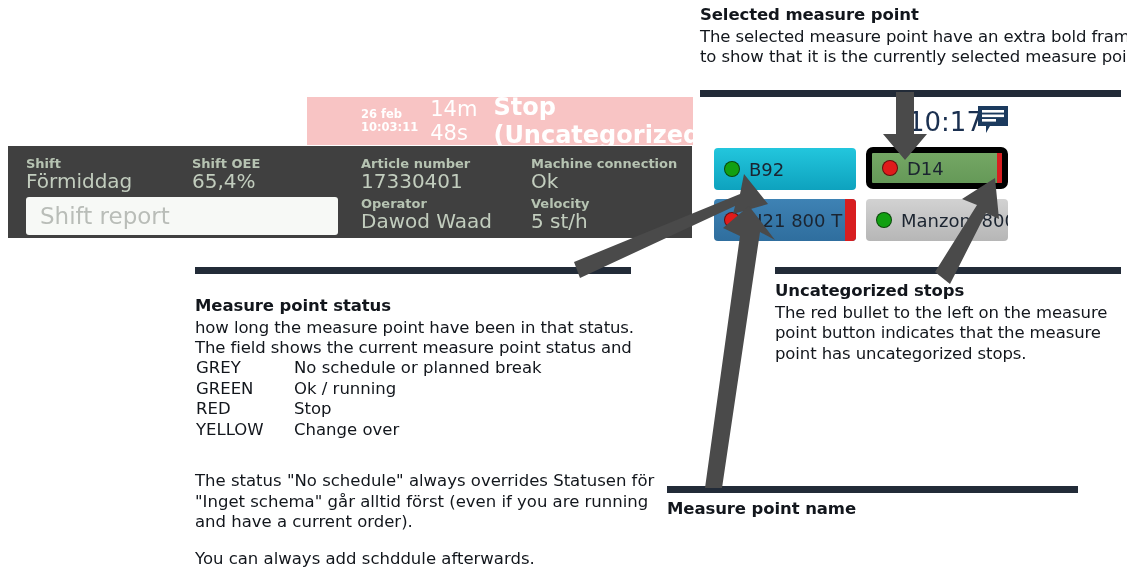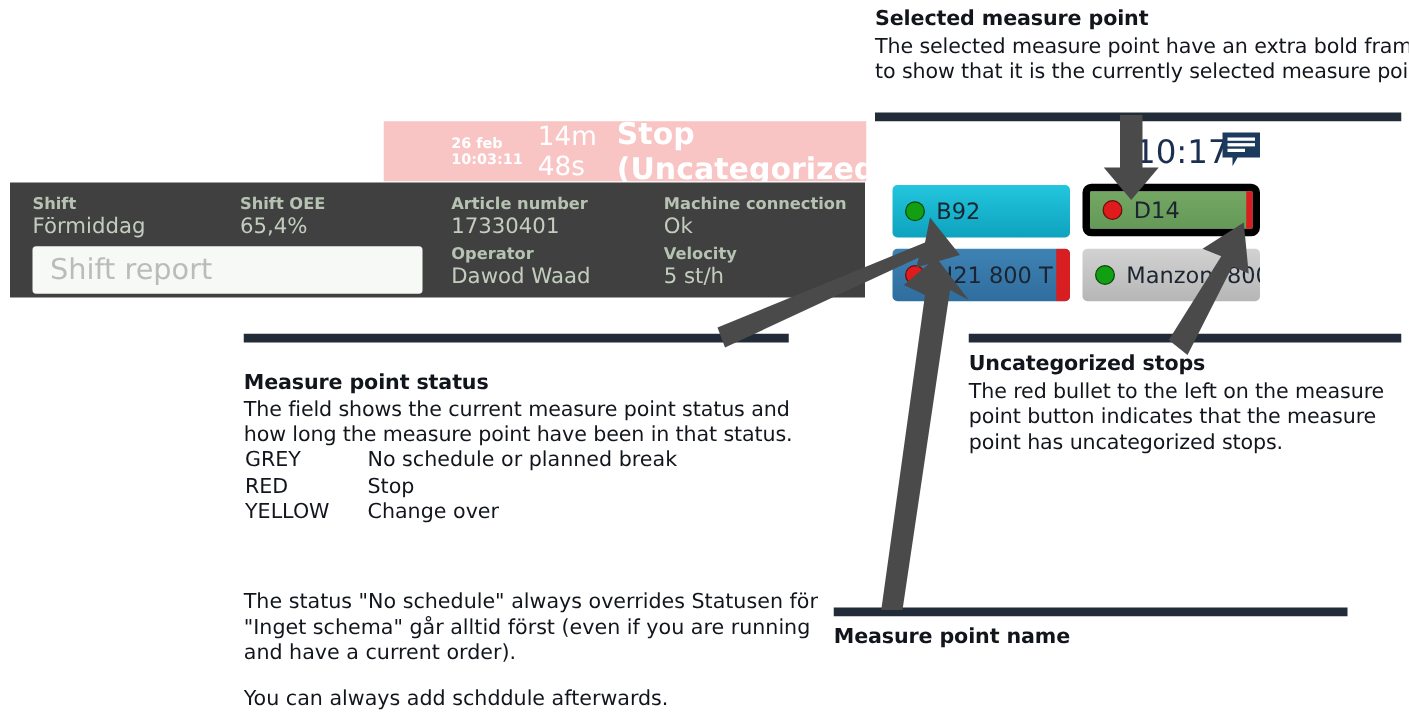--- a/index.html
+++ b/index.html
@@ -117,21 +117,21 @@
   .field { position: absolute; }
   .field .f-label {
     display: block;
     font-size: 13px;
     font-weight: bold;
     color: #b6c3b2;
     line-height: 16px;
   }
   .field .f-value {
     display: block;
-    font-size: 17px;
+    font-size: 20px;
     color: #c2cdbe;
     line-height: 18px;
   }
   #f-shift     { left: 18px;  top: 10px; }
   #f-oee       { left: 184px; top: 10px; }
   #f-article   { left: 353px; top: 10px; }
   #f-machine   { left: 523px; top: 10px; }
   #f-operator  { left: 353px; top: 50px; }
   #f-velocity  { left: 523px; top: 50px; }
 
@@ -242,29 +242,33 @@
 <div class="rule" id="rule-bottom"></div>
 
 <div class="ann" id="ann-selected">
   <span class="ann-title">Selected measure point</span>
   <span class="ann-line">The selected measure point have an extra bold frame</span>
   <span class="ann-line">to show that it is the currently selected measure point</span>
 </div>
 
 <div class="ann" id="ann-status">
   <span class="ann-title">Measure point status</span>
+  <span class="ann-line">how long the measure point have been in that status.</span>
   <span class="ann-line">The field shows the current measure point status and</span>
-  <span class="ann-line">how long the measure point have been in that status.</span>
 </div>
 
 <table id="legend">
   <tbody>
       <tr>
     <td class="key">GREY</td>
     <td class="val">No schedule or planned break</td>
+  </tr>
+  <tr>
+    <td class="key">GREEN</td>
+    <td class="val">Ok / running</td>
   </tr>
   <tr>
     <td class="key">RED</td>
     <td class="val">Stop</td>
   </tr>
   <tr>
     <td class="key">YELLOW</td>
     <td class="val">Change over</td>
   </tr>
 </tbody>

